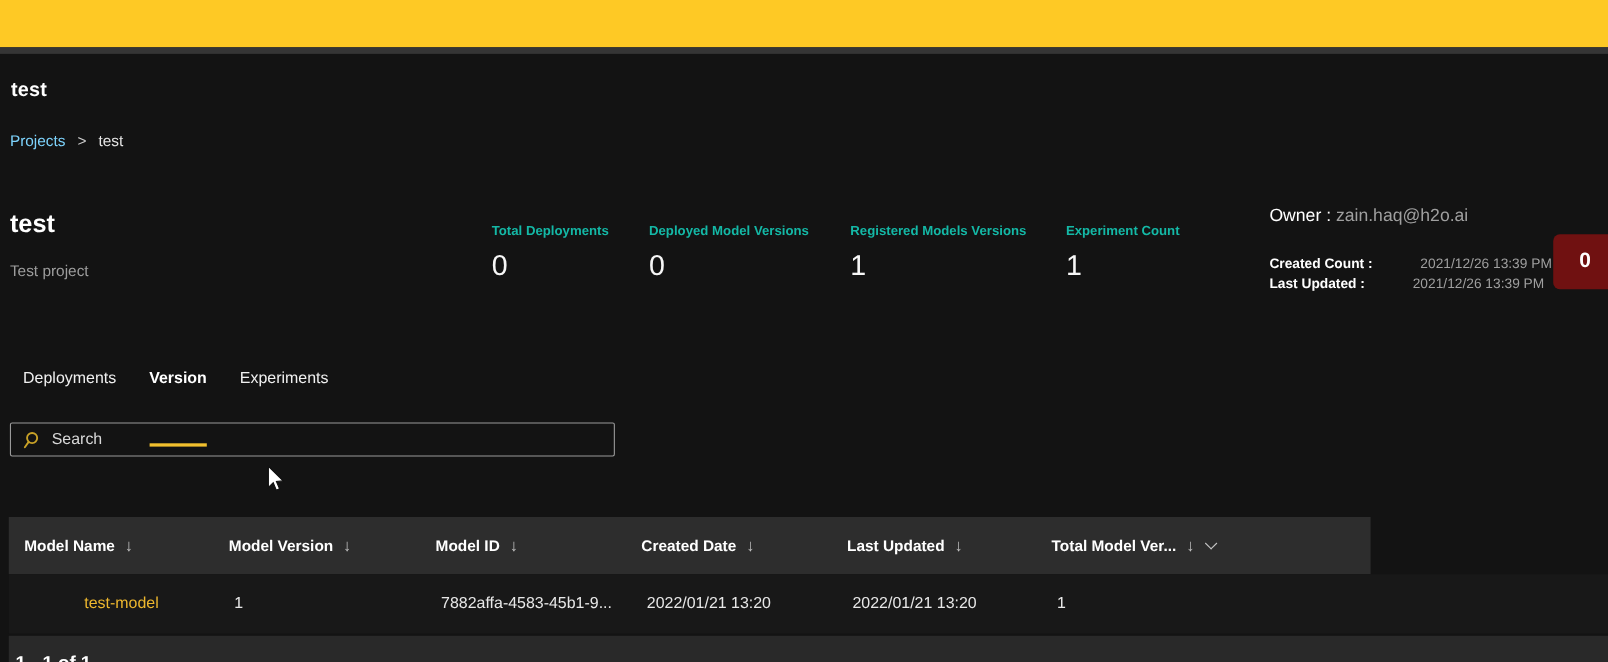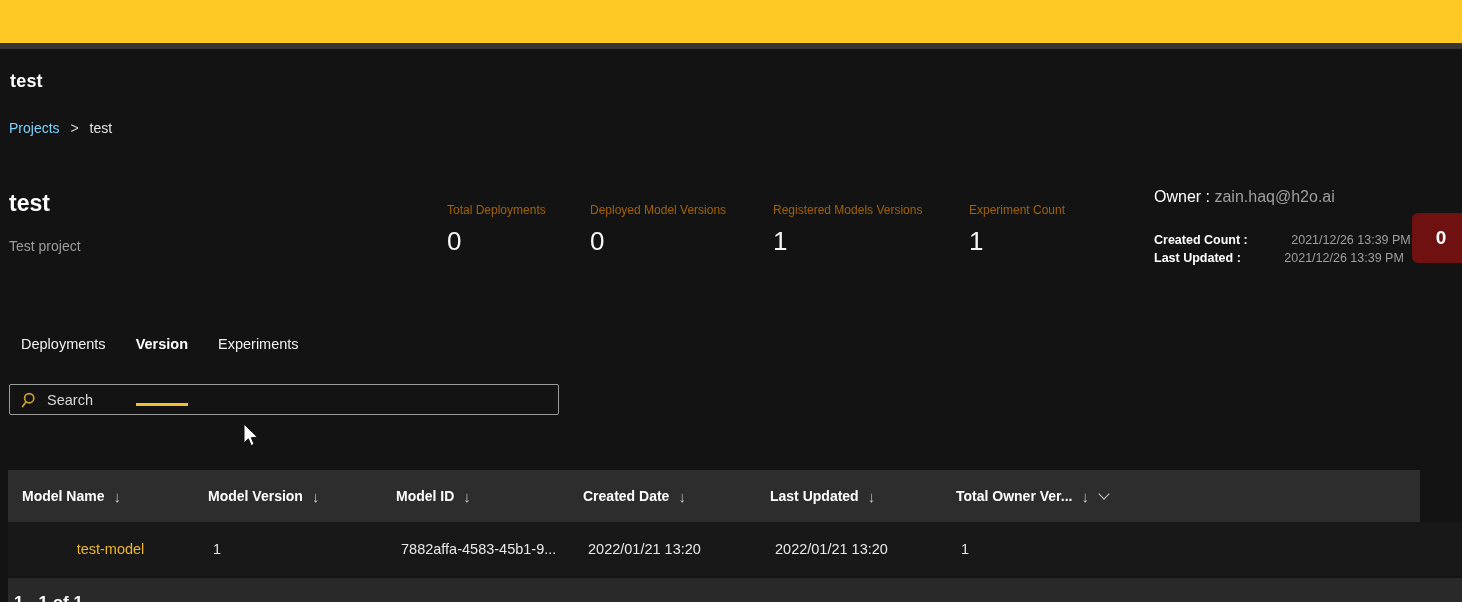--- a/index.html
+++ b/index.html
@@ -19,21 +19,21 @@
   .breadcrumb { position:absolute; left:9px; top:120px; font-size:14px; }
   .breadcrumb .crumb-root { color:#7dd3fc; cursor:pointer; }
   .breadcrumb .crumb-sep { color:#cfcfcf; margin:0 7px; }
   .breadcrumb .crumb-current { color:#e4e4e4; }
 
   
   .project-name { position:absolute; left:9px; top:190px; font-size:23px; font-weight:700; color:#fff; }
   .project-desc { position:absolute; left:9px; top:238px; font-size:14px; color:#9d9d9d; }
 
   .stat { position:absolute; top:203px; }
-  .stat .stat-label { font-size:12px; font-weight:400; color:#a16207; white-space:nowrap; }
+  .stat .stat-label { font-size:12px; font-weight:700; color:#14b8a6; white-space:nowrap; }
   .stat .stat-value { margin-top:9px; font-size:26px; font-weight:400; color:#f7f7f7; }
   .stat1 { left:447px; } .stat2 { left:590px; } .stat3 { left:773px; } .stat4 { left:969px; }
 
   .meta { position:absolute; left:1154px; top:188px; }
   .owner-line { font-size:16px; color:#fff; }
   .owner-line .meta-value { color:#9f9f9f; }
   .meta-line { font-size:12.5px; margin-top:4px; }
   .meta-line .meta-label { font-weight:700; color:#fff; }
   .meta-line .meta-value { color:#9f9f9f;margin-left:40px; }
   .owner-line { margin-bottom:27px; }
@@ -66,21 +66,21 @@
     font-size:14.5px; font-family:"Liberation Sans", sans-serif; width:480px;
   }
   .search-input::placeholder { color:#d8d8d8; opacity:1; }
 
   
   .cursor { position:absolute; left:243px; top:423px; pointer-events:none; }
 
   
   .grid-cols { display:grid; grid-template-columns:186px 188px 187px 187px 186px 1fr; }
   .table-header {
-    position:absolute; left:8px; top:470px; width:1412px; height:52px;
+    position:absolute; left:8px; top:470px; width:1238px; height:52px;
     background:#2d2d2d; align-items:center;
   }
   .th { padding-left:14px; font-size:14px; font-weight:700; color:#fff; white-space:nowrap; display:flex; align-items:center; cursor:pointer; }
   .sort-arrow { font-weight:400; color:#c4c4c4; font-size:15px; margin-left:9px; }
   .chevron {
     display:inline-block; width:8px; height:8px; margin-left:11px; margin-top:-4px;
     border-right:1.4px solid #c4c4c4; border-bottom:1.4px solid #c4c4c4;
     transform:rotate(45deg); cursor:pointer;
   }
   .table-row {
@@ -189,21 +189,21 @@
   </div>
   <div class="th">
     <span>Created Date</span>
     <span class="sort-arrow">↓</span>
   </div>
   <div class="th">
     <span>Last Updated</span>
     <span class="sort-arrow">↓</span>
   </div>
   <div class="th">
-    <span>Total Owner Ver...</span>
+    <span>Total Model Ver...</span>
     <span class="sort-arrow">↓</span>
     <span class="chevron"></span>
   </div>
 </div>
 
 <div class="table-row grid-cols">
   <div class="td link">test-model</div>
   <div class="td">1</div>
   <div class="td">7882affa-4583-45b1-9...</div>
   <div class="td">2022/01/21 13:20</div>

